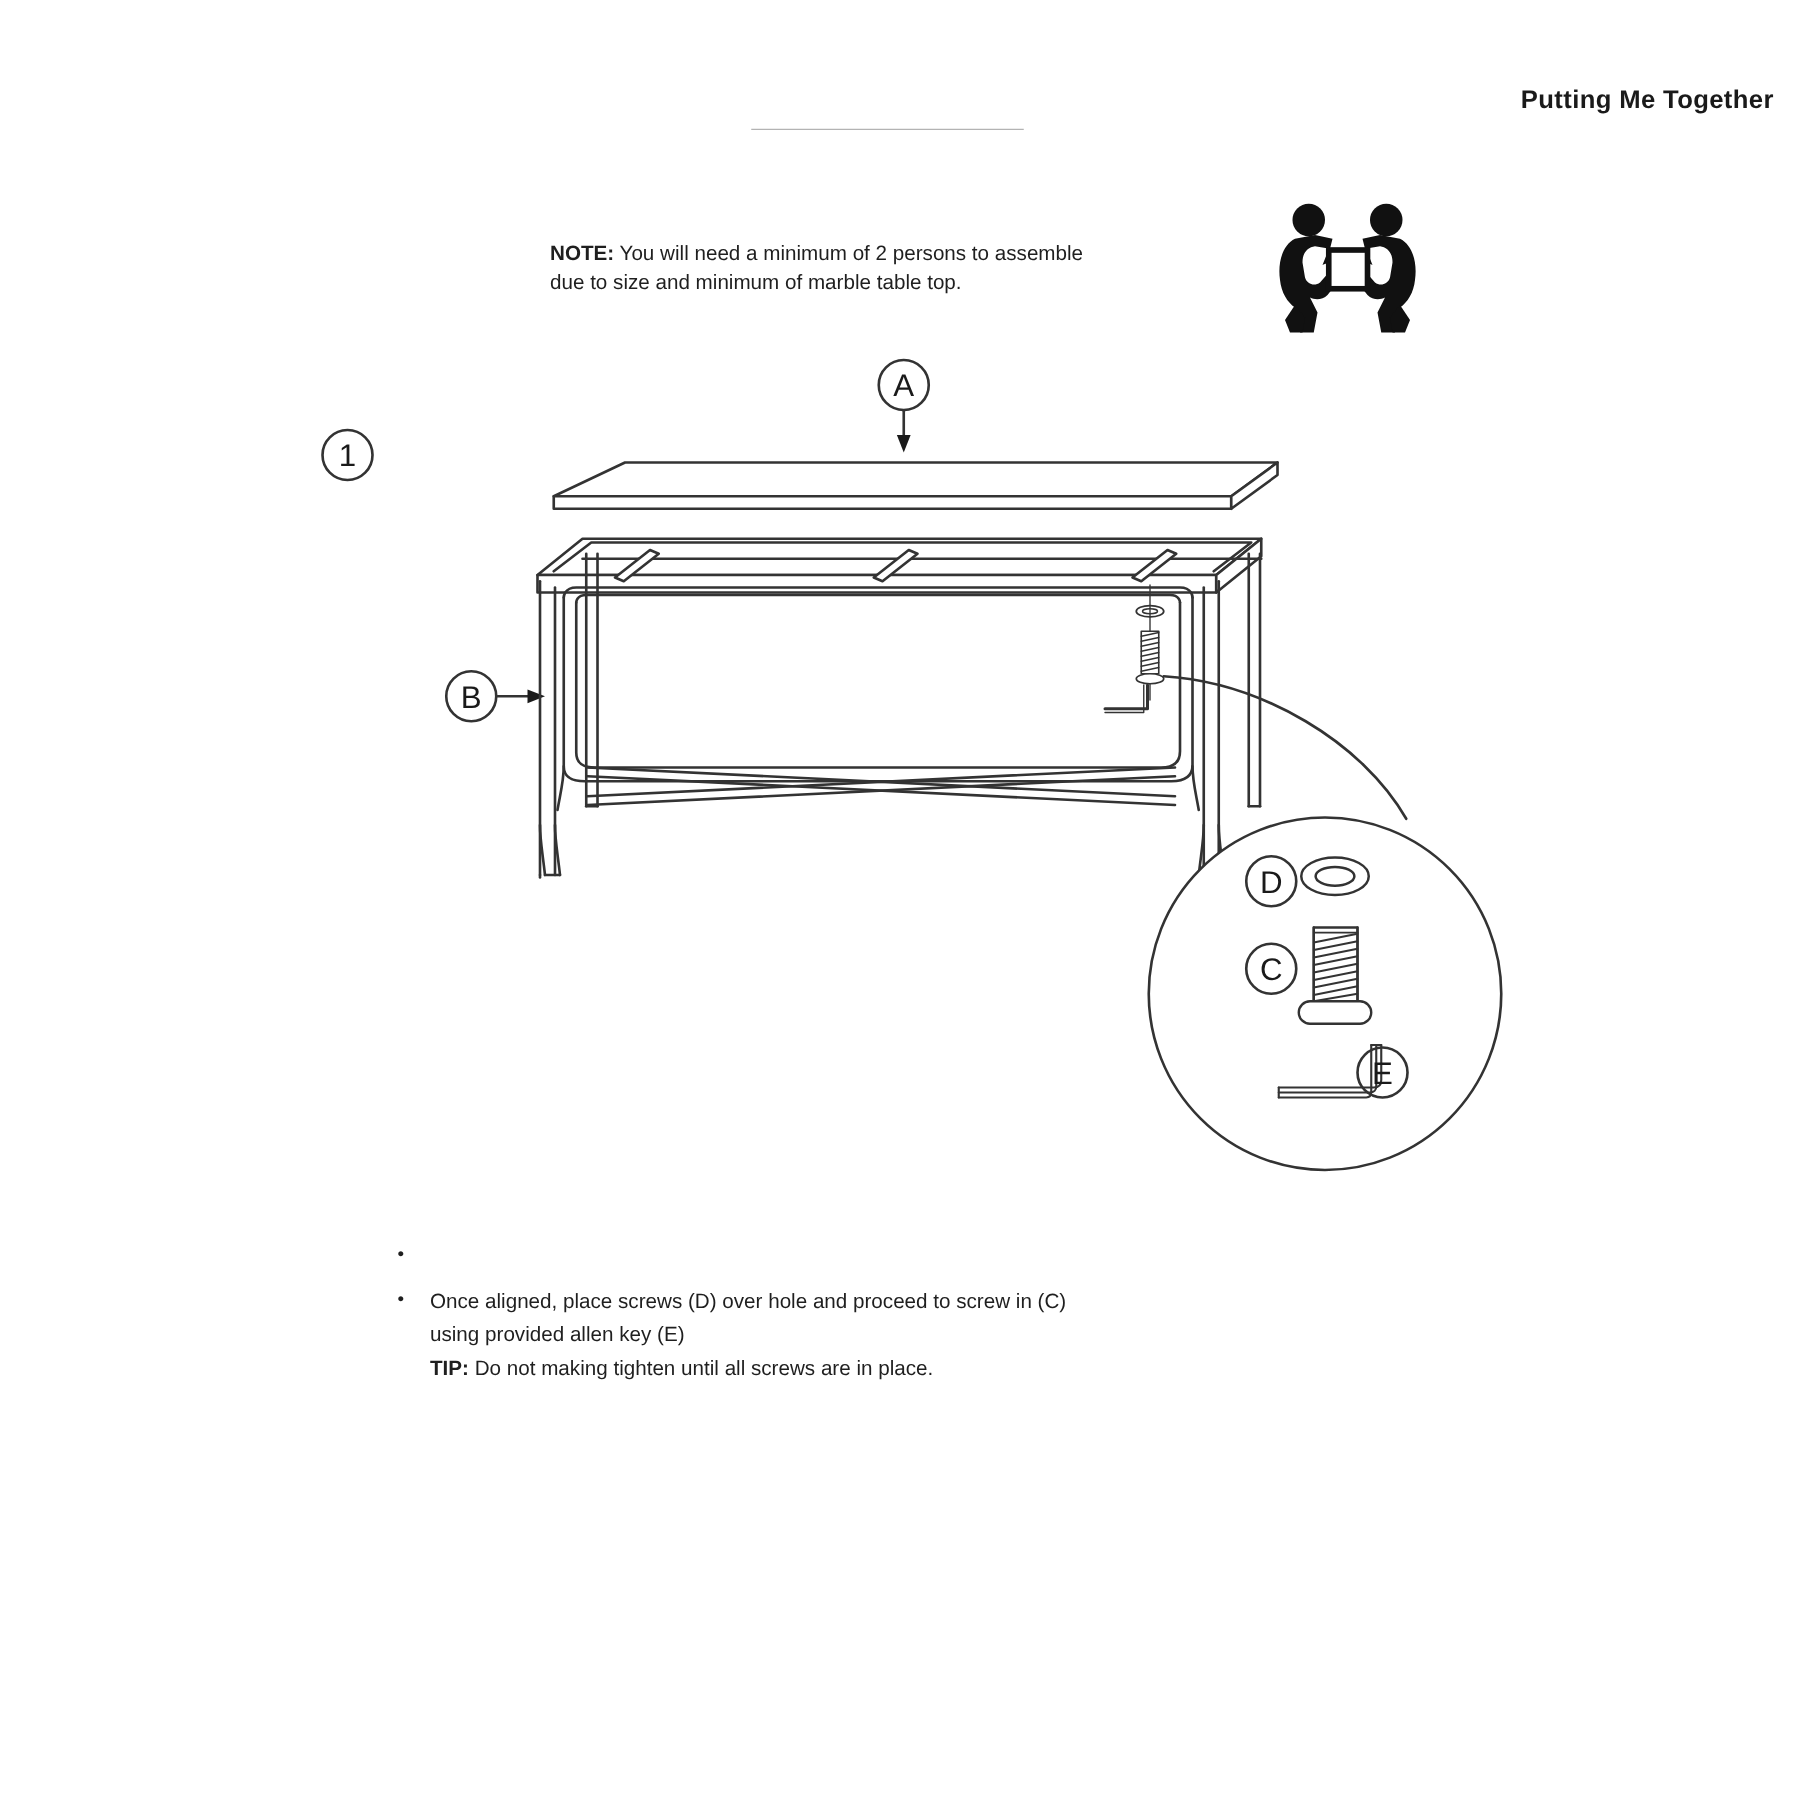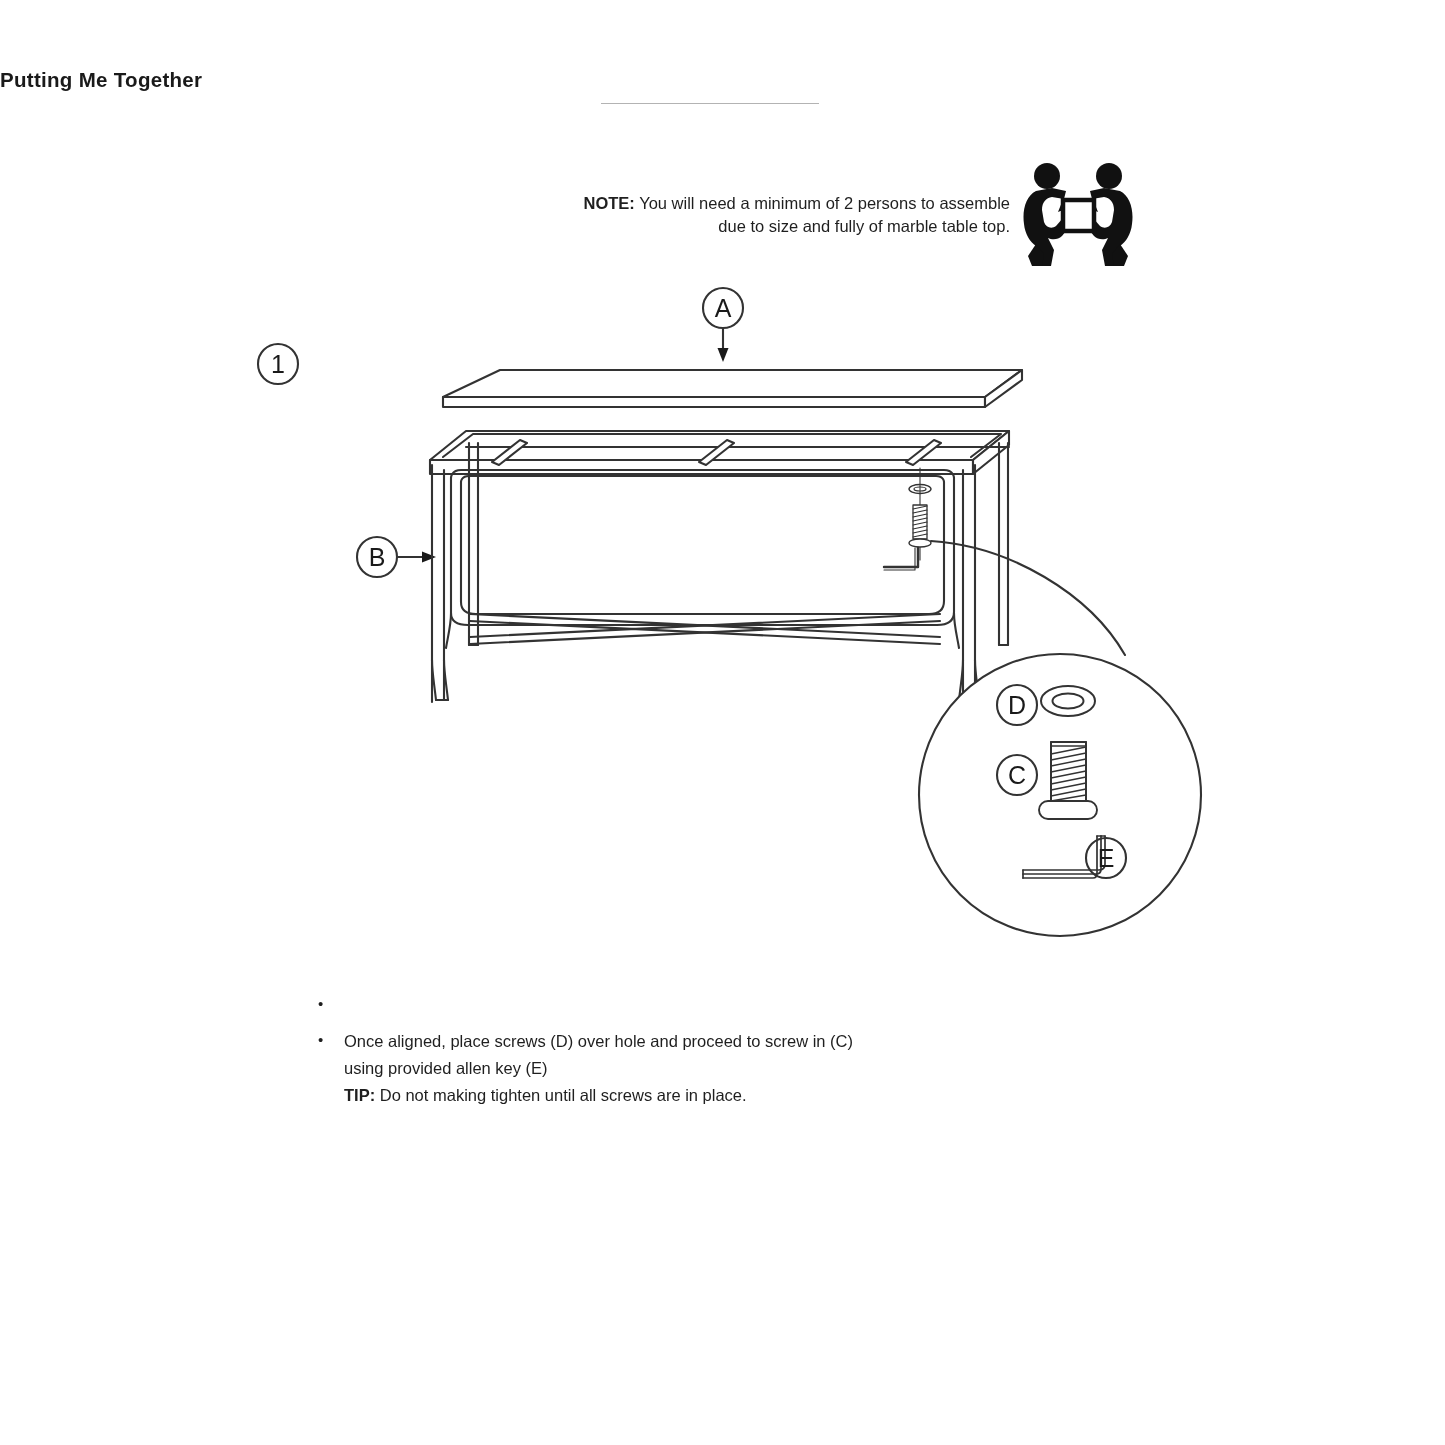--- a/index.html
+++ b/index.html
@@ -18,42 +18,42 @@
     background: #ffffff;
     overflow: hidden;
   }
 
   
   #title-block {
     position: absolute;
     left: 0;
     top: 68px;
     width: 1419px;
-    text-align: left;
+    text-align: right;
   }
   #title-text {
     font-size: 20.5px;
     font-weight: bold;
     letter-spacing: 0.3px;
     color: #1a1a1a;
   }
   #title-rule {
     width: 218px;
     height: 1px;
     background: #b3b3b3;
     margin: 11px auto 0 auto;
   }
 
   
   #note-block {
     position: absolute;
     left: 440px;
     top: 192px;
     width: 570px;
-    text-align: right;
+    text-align: left;
     font-size: 16.5px;
     line-height: 1.42;
     color: #1f1f1f;
   }
   #note-label { font-weight: bold; }
 
   
   #two-person-icon {
     position: absolute;
     left: 1018px;
@@ -108,21 +108,21 @@
 
 <div id="page">
 
   <div id="title-block">
     <div id="title-text">Putting Me Together</div>
     <div id="title-rule"></div>
   </div>
 
   <div id="note-block">
     <span id="note-label">NOTE:</span><span> You will need a minimum of 2 persons to assemble</span><br>
-    <span>due to size and fully of marble table top.</span>
+    <span>due to size and minimum of marble table top.</span>
   </div>
 
   <div id="two-person-icon">
     <svg viewBox="0 0 120 112" width="120" height="112">
 
       <circle cx="29" cy="18" r="13" fill="#111111"></circle>
       <path d="M18 33 C8 38 4 52 6 66 C7 76 12 84 18 88
                L24 96 L22 108 L33 108 L36 92 L30 80
                C34 82 40 82 44 78 L52 68 L45 60 L38 68
                C34 71 28 70 26 64 L24 52

